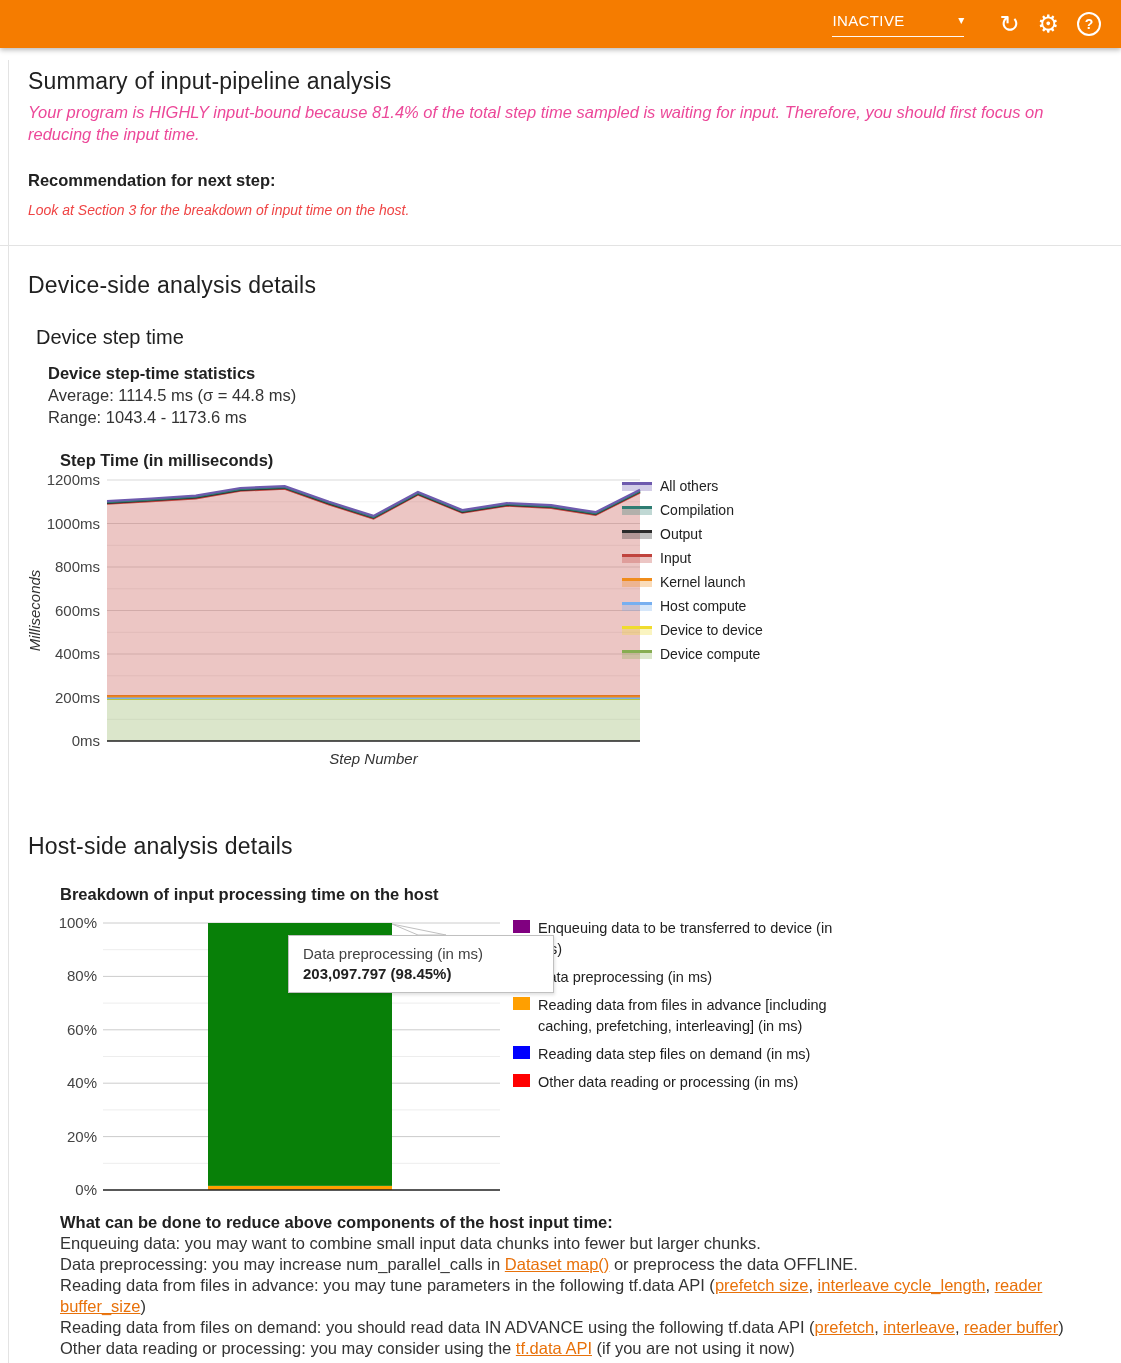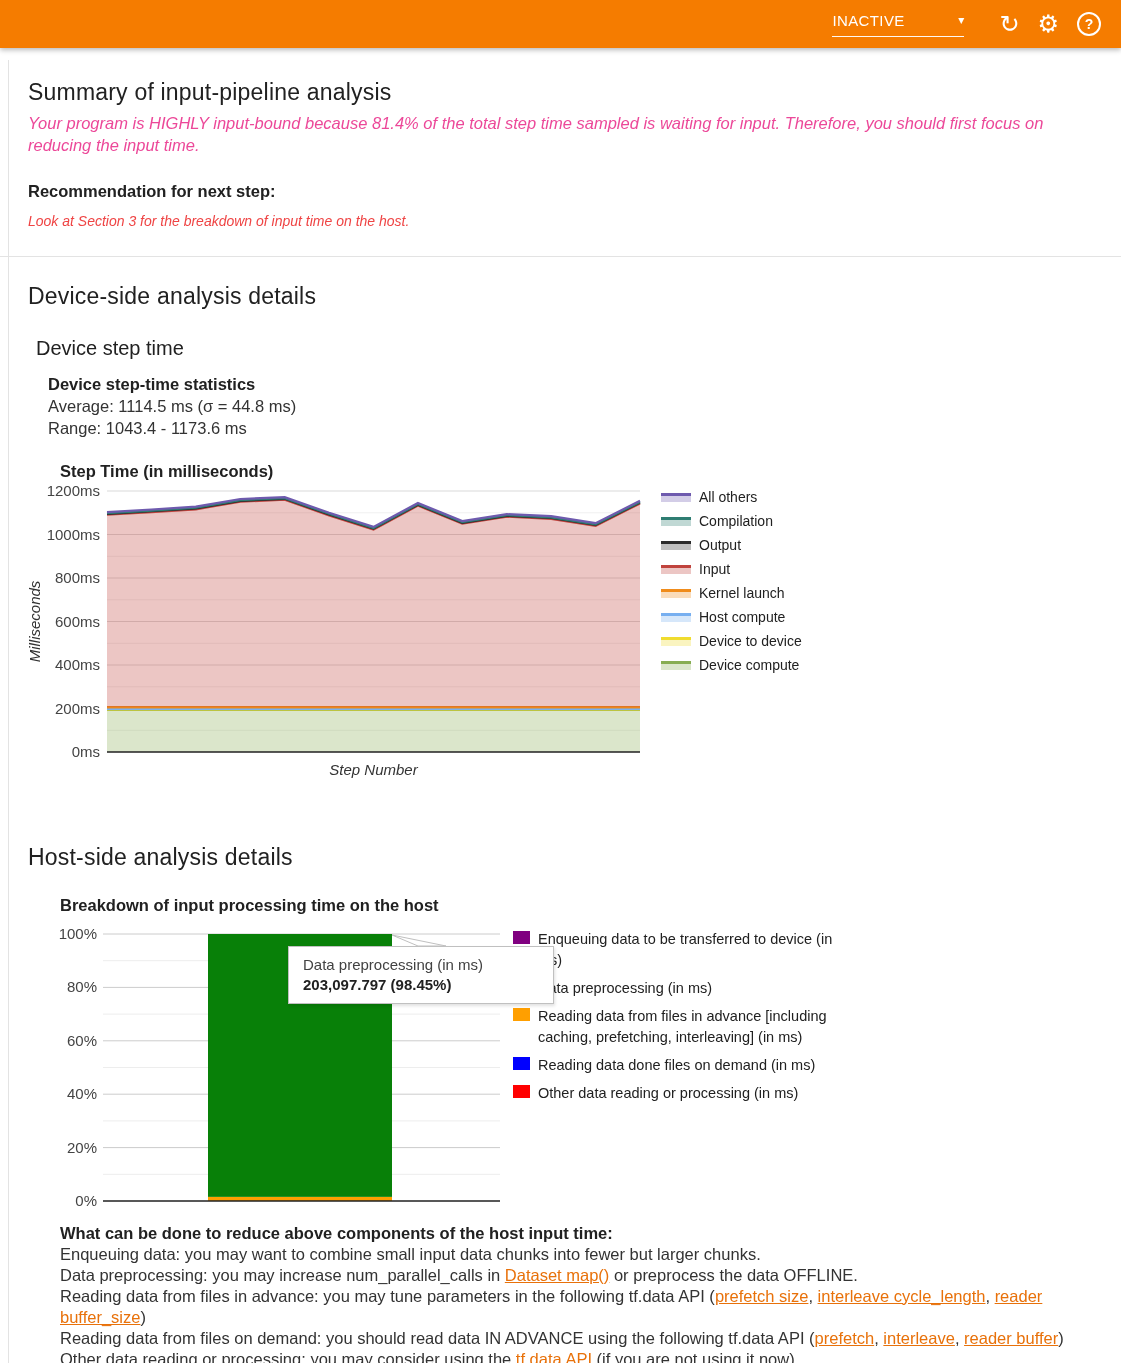--- a/index.html
+++ b/index.html
@@ -30,21 +30,21 @@
   .subhead{font-size:20px;font-weight:400;color:#212121;margin:27px 0 13px 8px;}
   .stats{margin-left:20px;font-size:16.5px;line-height:1.34;color:#333;}
   .stat-title{font-weight:bold;color:#212121;}
   .chart-title{font-weight:bold;font-size:16.5px;color:#212121;margin:23px 0 2px 32px;}
 
   
   .chart-wrap{position:relative;}
   #device-chart-wrap{height:304px;}
   #host-chart-wrap{height:292px;}
   .legend{position:absolute;}
-  #device-legend{left:633px;top:6px;}
+  #device-legend{left:594px;top:6px;}
   .dleg-row{display:flex;align-items:center;margin-bottom:8px;}
   .dleg-swatch{width:30px;height:13px;position:relative;margin-right:8px;flex:none;}
   .dleg-line{position:absolute;left:0;right:0;top:3px;height:3px;}
   .dleg-fill{position:absolute;left:0;right:0;top:6px;height:6px;}
   .dleg-label{font-size:14px;color:#212121;white-space:nowrap;}
   #host-legend{left:485px;top:6px;width:320px;}
   .hleg-row{display:flex;align-items:flex-start;margin-bottom:7px;}
   .hleg-swatch{width:17px;height:13px;margin-right:8px;margin-top:2px;flex:none;}
   .hleg-label{font-size:14.5px;color:#212121;line-height:1.45;white-space:pre-line;}
   .gtooltip{position:absolute;left:260px;top:23px;width:236px;background:#fff;border:1px solid #c0c0c0;
@@ -67,21 +67,21 @@
     <span class="val">INACTIVE</span>
     <span class="caret">▾</span>
   </div>
   <span class="tbicon">↻</span>
   <span class="tbicon">⚙</span>
   <span class="helpicon">?</span>
 </header>
 
 <div class="left-rule"></div>
 
-<section class="sec" style="padding-top:31px;padding-bottom:27px;">
+<section class="sec" style="padding-top:20px;padding-bottom:27px;">
   <h1>Summary of input-pipeline analysis</h1>
   <p class="lead">Your program is HIGHLY input-bound because 81.4% of the total step time sampled is waiting for input. Therefore, you should first focus on reducing the input time.</p>
   <p class="rec-title">Recommendation for next step:</p>
   <p class="rec-body">Look at Section 3 for the breakdown of input time on the host.</p>
 </section>
 
 <hr class="divider">
 
 <section class="sec" style="padding-top:26px;">
   <h1>Device-side analysis details</h1>
@@ -235,21 +235,21 @@
           <span class="hleg-swatch" style="background: rgb(8, 128, 8);"></span>
           <span class="hleg-label">Data preprocessing (in ms)</span>
         </div>
         <div class="hleg-row">
           <span class="hleg-swatch" style="background: rgb(255, 159, 0);"></span>
           <span class="hleg-label">Reading data from files in advance [including
 caching, prefetching, interleaving] (in ms)</span>
         </div>
         <div class="hleg-row">
           <span class="hleg-swatch" style="background: rgb(0, 0, 255);"></span>
-          <span class="hleg-label">Reading data done files on demand (in ms)</span>
+          <span class="hleg-label">Reading data step files on demand (in ms)</span>
         </div>
         <div class="hleg-row">
           <span class="hleg-swatch" style="background: rgb(255, 0, 0);"></span>
           <span class="hleg-label">Other data reading or processing (in ms)</span>
         </div>
       </div>
   </div>
 
   <div class="advice" id="advice">
     <div class="advice-title">What can be done to reduce above components of the host input time:</div>

